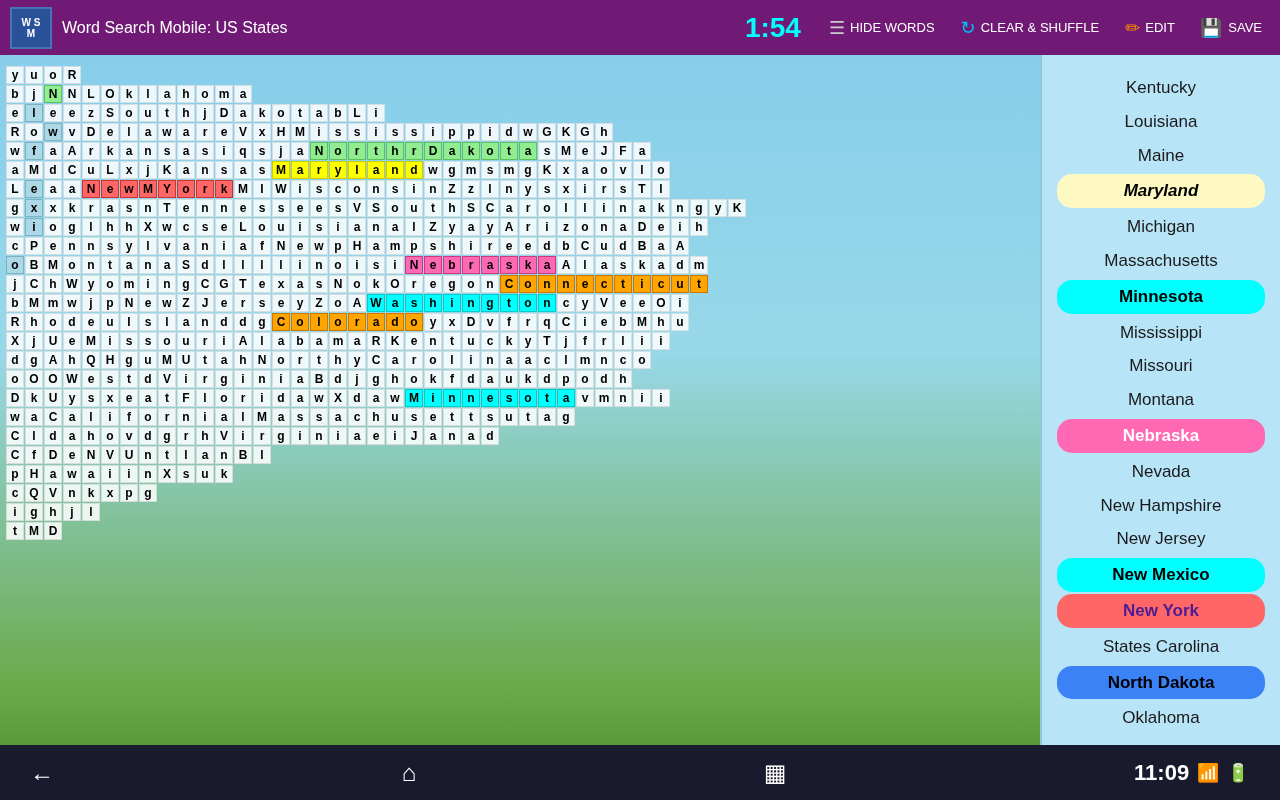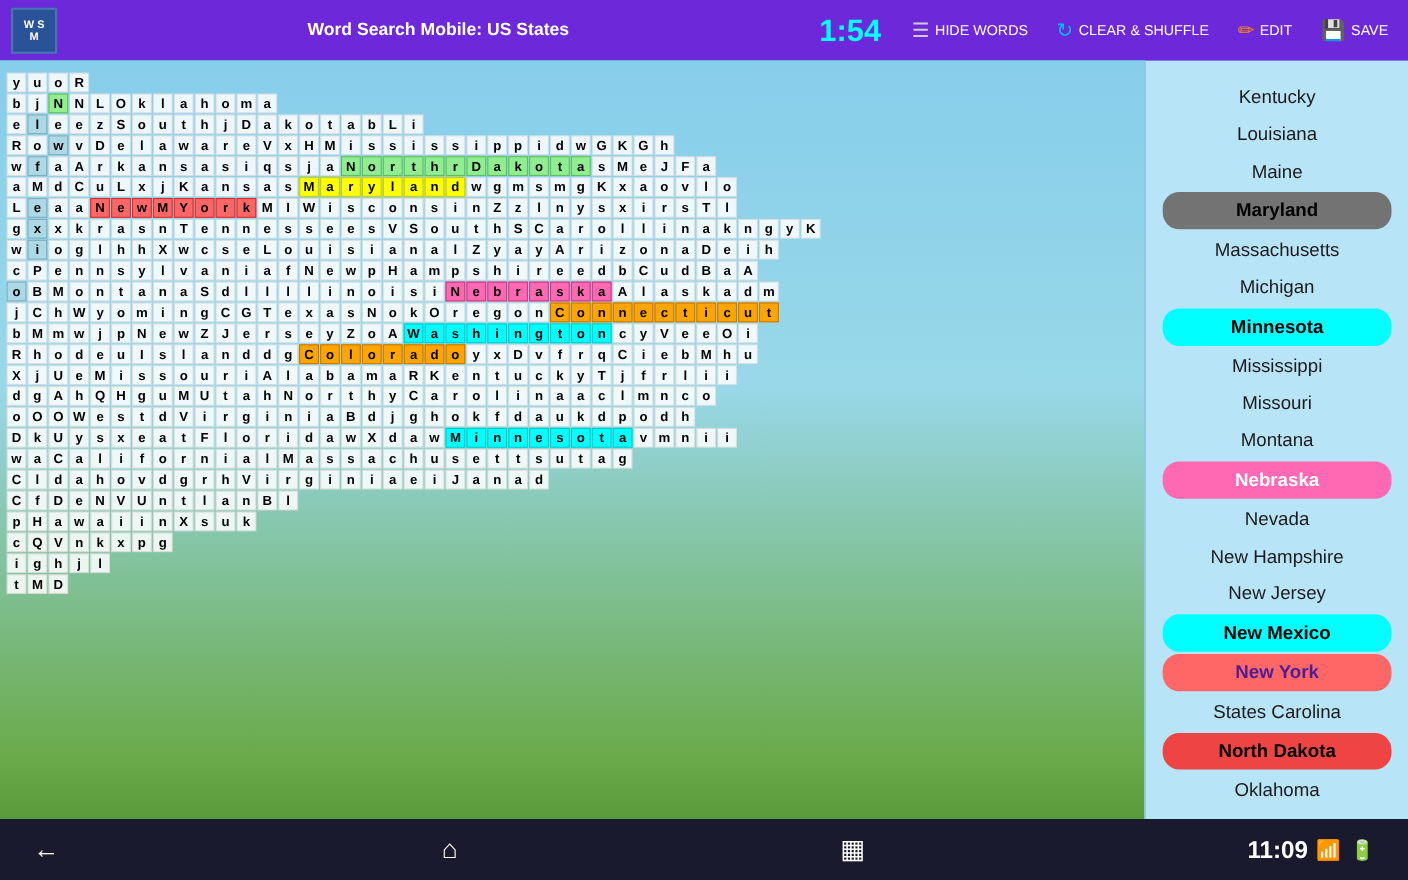--- a/index.html
+++ b/index.html
@@ -2,21 +2,21 @@
 <html><head>
   <meta charset="utf-8">
   <style>
     * { margin: 0; padding: 0; box-sizing: border-box; }
     body { width: 1280px; height: 800px; overflow: hidden; background: #87CEEB; font-family: Arial, sans-serif; }
 
     
     #top-bar {
       width: 1280px;
       height: 55px;
-      background: #6d28d9;
+      background: #701a75;
       display: flex;
       align-items: center;
       padding: 15px 10px;
       gap: 10px;
     }
     #app-logo {
       width: 42px;
       height: 42px;
       background: #2a5298;
       border: 2px solid #4a72b8;
@@ -25,23 +25,22 @@
       align-items: center;
       justify-content: center;
       font-size: 10px;
       color: white;
       font-weight: bold;
       line-height: 1.1;
     }
     #app-title {
       color: white;
       font-size: 16px;
-      font-weight: bold;
+      font-weight: normal;
       flex: 1;
-      text-align: center;
     }
     #timer {
       color: #00ffff;
       font-size: 28px;
       font-weight: bold;
       margin-right: 10px;
       text-align: right;
     }
     .top-btn {
       display: flex;
@@ -144,42 +143,43 @@
     .word-item {
       text-align: center;
       padding: 5px 10px;
       font-size: 17px;
       color: #1a1a1a;
       font-weight: normal;
       cursor: pointer;
       line-height: 1.4;
     }
     .word-item.found-yellow {
-      background: #737373;
+      background: #fef9c3;
       color: #000;
       border-radius: 15px;
       margin: 2px 15px;
       font-weight: bold;
+      font-style: italic;
     }
     .word-item.found-cyan {
       background: #00FFFF;
       color: #000;
       border-radius: 15px;
       margin: 2px 15px;
       font-weight: bold;
     }
     .word-item.found-pink {
       background: #FF69B4;
       color: #fff;
       border-radius: 15px;
       margin: 2px 15px;
       font-weight: bold;
     }
     .word-item.found-green {
-      background: #ef4444;
+      background: #3b82f6;
       color: #000;
       border-radius: 15px;
       margin: 2px 15px;
       font-weight: bold;
     }
     .word-item.found-red {
       background: #FF6666;
       color: #4c1d95;
       border-radius: 15px;
       margin: 2px 15px;
@@ -996,22 +996,22 @@
         </tbody>
       </table>
     </div>
   </div>
 
   <div id="sidebar">
   <div class="word-item ">Kentucky</div>
       <div class="word-item ">Louisiana</div>
       <div class="word-item ">Maine</div>
       <div class="word-item found-yellow">Maryland</div>
+      <div class="word-item ">Michigan</div>
       <div class="word-item ">Massachusetts</div>
-      <div class="word-item ">Michigan</div>
       <div class="word-item found-cyan">Minnesota</div>
       <div class="word-item ">Mississippi</div>
       <div class="word-item ">Missouri</div>
       <div class="word-item ">Montana</div>
       <div class="word-item found-pink">Nebraska</div>
       <div class="word-item ">Nevada</div>
       <div class="word-item ">New Hampshire</div>
       <div class="word-item ">New Jersey</div>
       <div class="word-item found-cyan">New Mexico</div>
       <div class="word-item found-red">New York</div>

